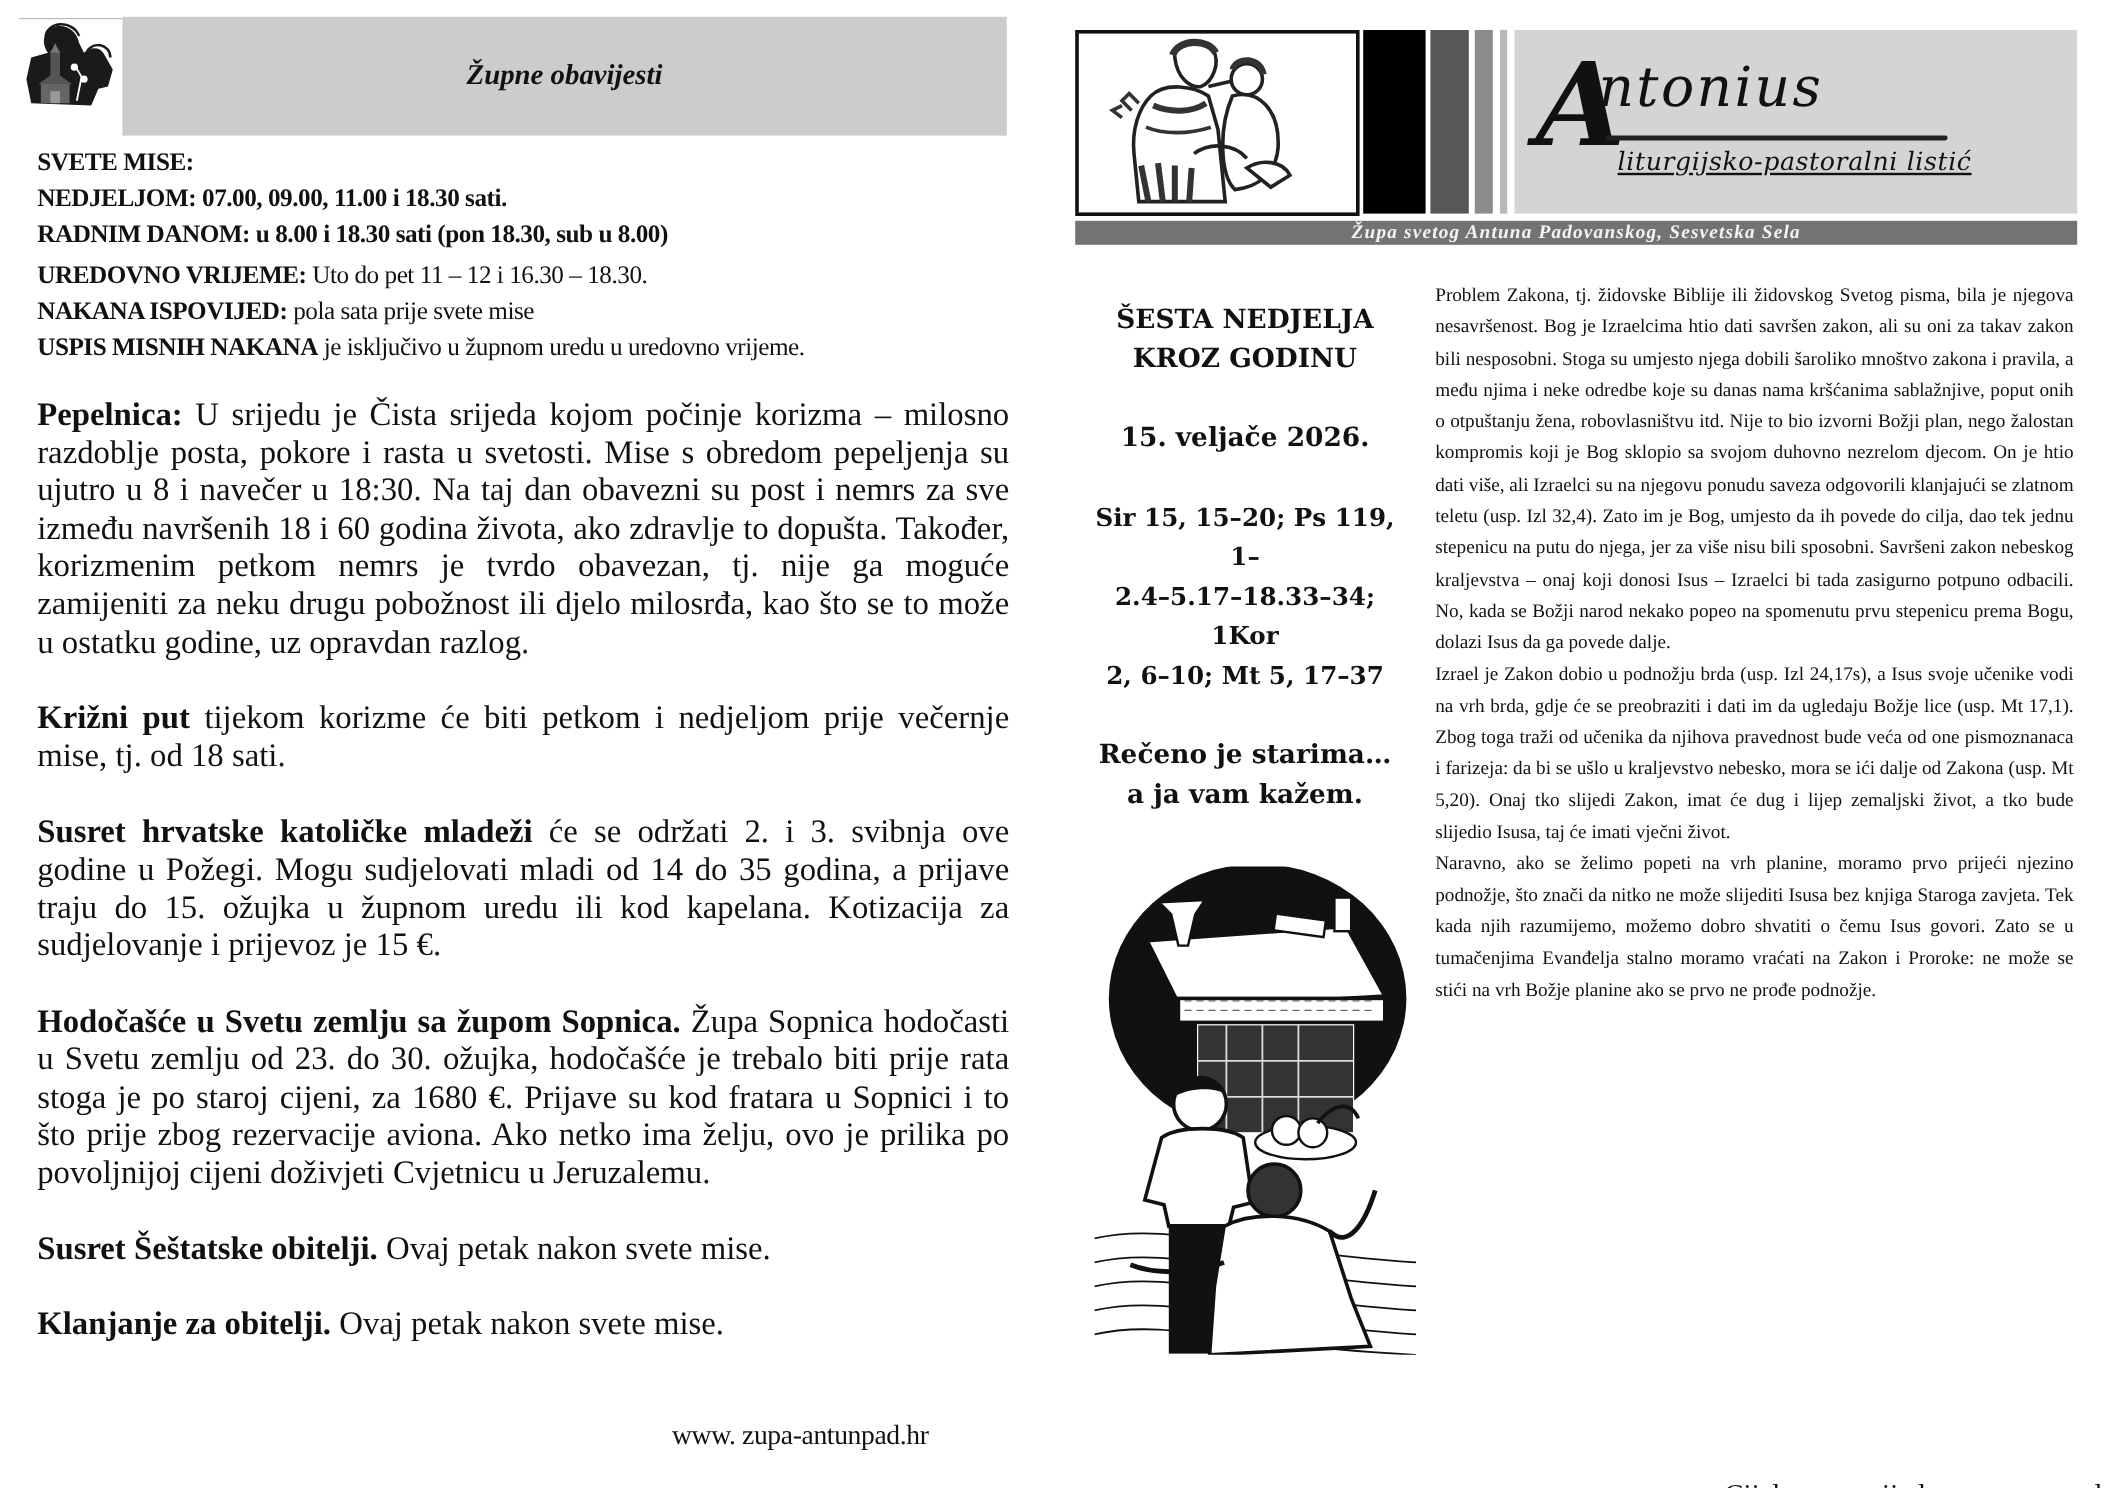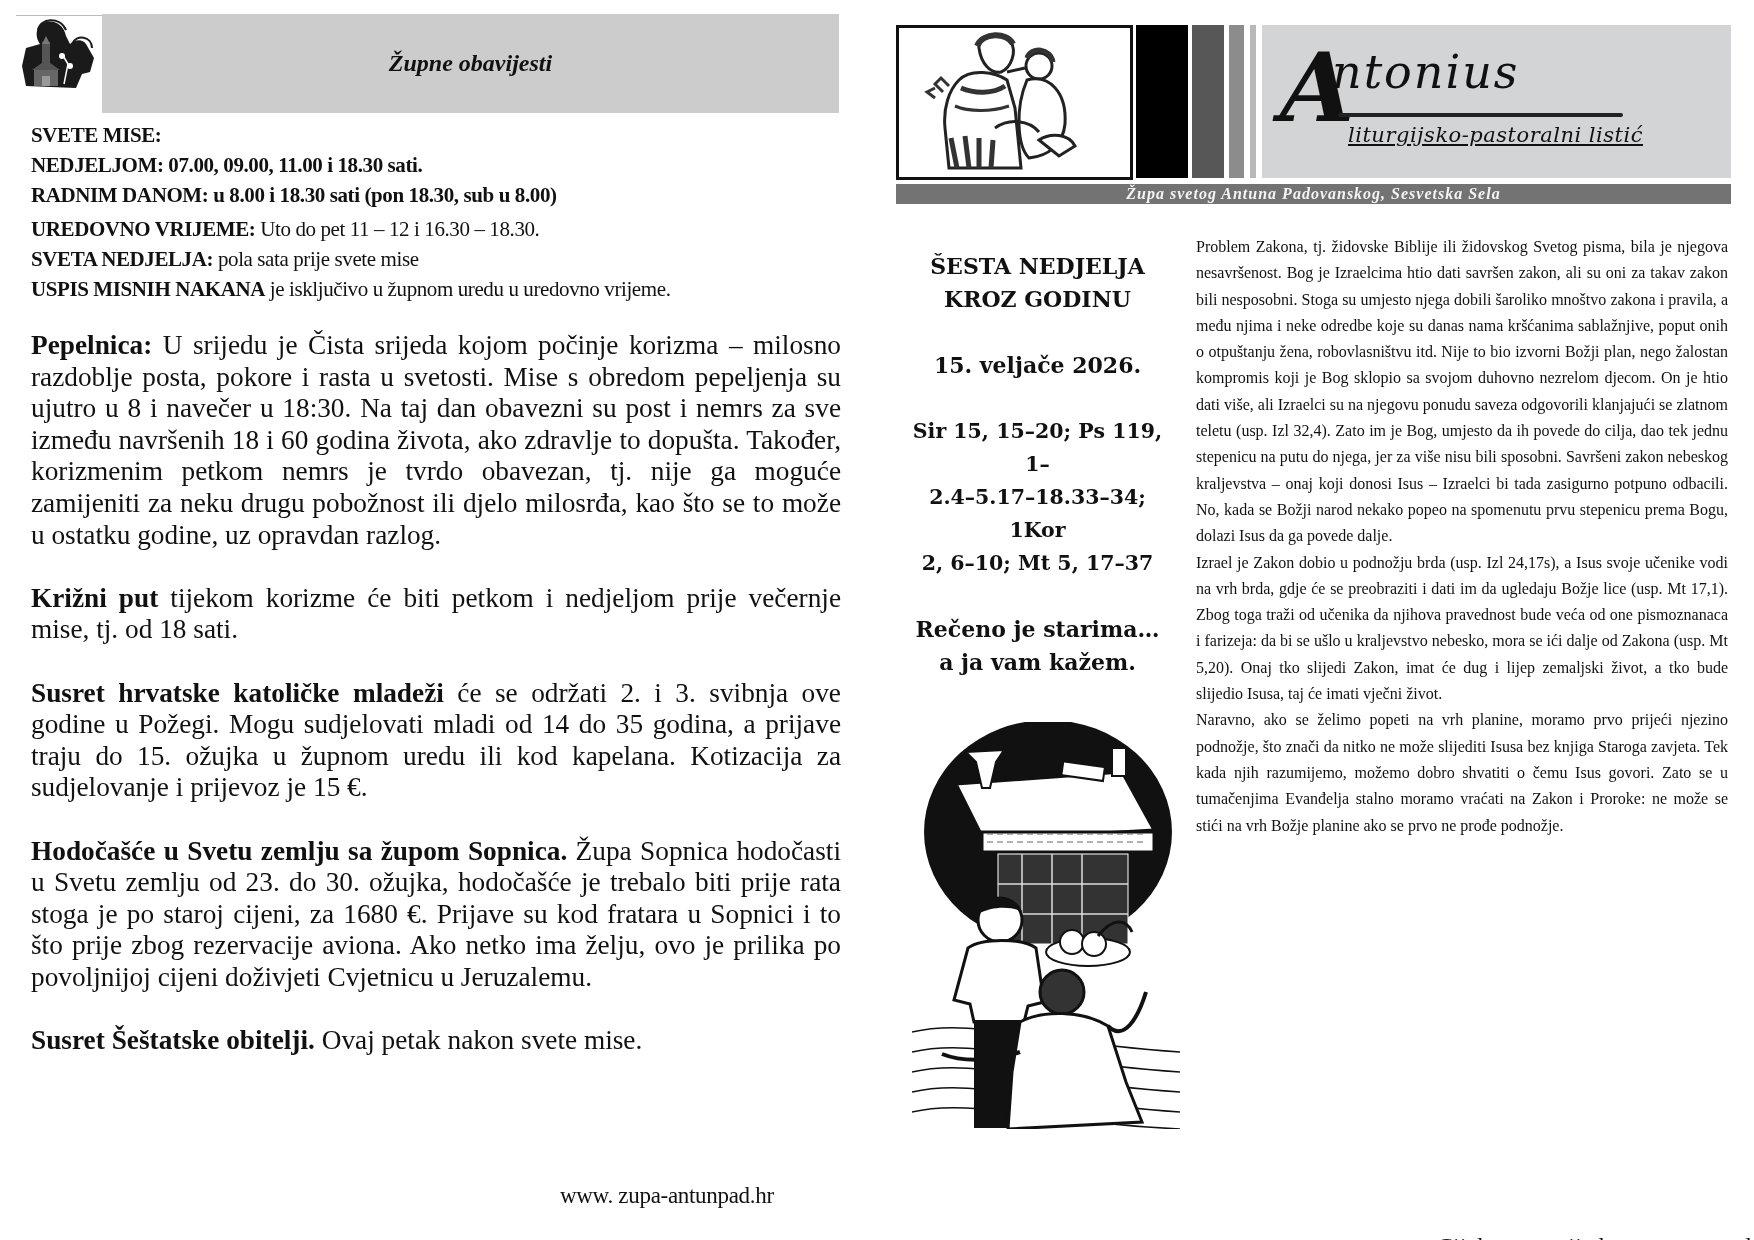--- a/index.html
+++ b/index.html
@@ -80,34 +80,35 @@
 <div class="abs" id="left-header">
   <span>Župne obavijesti</span>
 </div>
 
 <div class="abs" id="left-col">
   <div>
     <div class="sched"><b>SVETE MISE:</b></div>
     <div class="sched"><b>NEDJELJOM: 07.00, 09.00, 11.00 i 18.30 sati.</b></div>
     <div class="sched"><b>RADNIM DANOM: u 8.00 i 18.30 sati (pon 18.30, sub u 8.00)</b></div>
     <div class="sched gap"><b>UREDOVNO VRIJEME:</b><span> Uto do pet 11 – 12 i 16.30 – 18.30.</span></div>
-    <div class="sched"><b>SVETA NEDJELJA:</b><span> pola sata prije svete mise</span></div>
+    <div class="sched"><b>NAKANA ISPOVIJED:</b><span> pola sata prije svete mise</span></div>
     <div class="sched"><b>USPIS MISNIH NAKANA</b><span> je isključivo u župnom uredu u uredovno vrijeme.</span></div>
   </div>
   <div class="ann-gap" style="height:26px"></div>
   <p class="ann"><b>Pepelnica:</b><span> U srijedu je Čista srijeda kojom počinje korizma – milosno razdoblje posta, pokore i rasta u svetosti. Mise s obredom pepeljenja su ujutro u 8 i  navečer u 18:30. Na taj dan obavezni su post i nemrs za sve između navršenih 18 i 60 godina života, ako zdravlje to dopušta. Također, korizmenim petkom nemrs je tvrdo obavezan, tj. nije ga moguće zamijeniti za neku drugu pobožnost ili djelo milosrđa, kao što se to može u ostatku godine, uz opravdan razlog.</span></p>
   <div class="ann-gap"></div>
   <p class="ann"><b>Križni put</b><span> tijekom korizme će biti petkom i nedjeljom prije večernje mise, tj. od 18 sati.</span></p>
   <div class="ann-gap"></div>
   <p class="ann"><b>Susret hrvatske katoličke mladeži</b><span> će se održati 2. i 3. svibnja ove godine u Požegi. Mogu sudjelovati mladi od 14 do 35 godina, a prijave traju do 15. ožujka u župnom uredu ili kod kapelana. Kotizacija za sudjelovanje i prijevoz je 15 €.</span></p>
   <div class="ann-gap"></div>
   <p class="ann"><b>Hodočašće u Svetu zemlju sa župom Sopnica.</b><span> Župa Sopnica hodočasti u Svetu zemlju od 23. do 30. ožujka, hodočašće je trebalo biti prije rata stoga je po staroj cijeni, za 1680 €. Prijave su kod fratara u Sopnici i to što prije zbog rezervacije aviona. Ako netko ima želju, ovo je prilika po povoljnijoj cijeni doživjeti Cvjetnicu u Jeruzalemu.</span></p>
   <div class="ann-gap"></div>
   <p class="ann"><b>Susret Šeštatske obitelji.</b><span> Ovaj petak nakon svete mise.</span></p>
   <div class="ann-gap"></div>
+  <p class="ann"><b>Klanjanje za obitelji.</b><span> Ovaj petak nakon svete mise.</span></p>
 </div>
 <div id="website-left">www. zupa-antunpad.hr</div>
 
 <div class="abs" id="anton-frame">
   <svg width="231" height="149" viewBox="0 0 231 149">
 
     <path d="M80 20 C78 6 104 2 112 14 C118 24 112 40 102 44 C92 46 82 36 80 20 Z" fill="#fff" stroke="#222" stroke-width="3"></path>
     <path d="M78 18 C84 4 108 4 114 16" fill="none" stroke="#333" stroke-width="6"></path>
     <path d="M60 52 C72 40 96 44 108 52 L116 80 L122 140 L50 140 L46 100 C44 80 50 62 60 52 Z" fill="#fff" stroke="#222" stroke-width="3"></path>
     <path d="M62 60 C76 66 94 66 106 58" fill="none" stroke="#333" stroke-width="5"></path>

